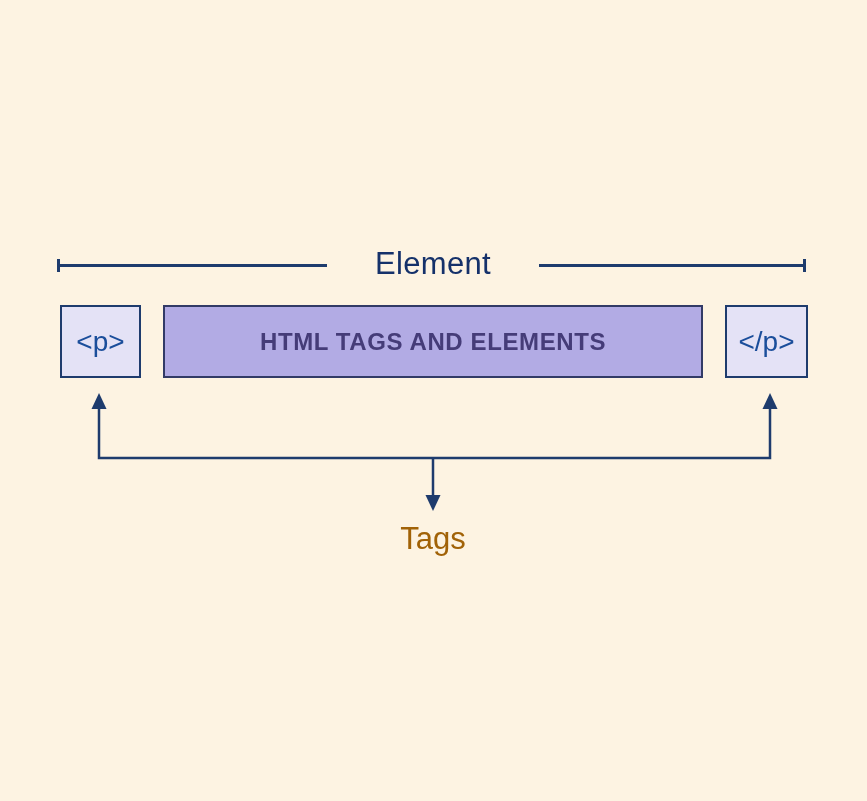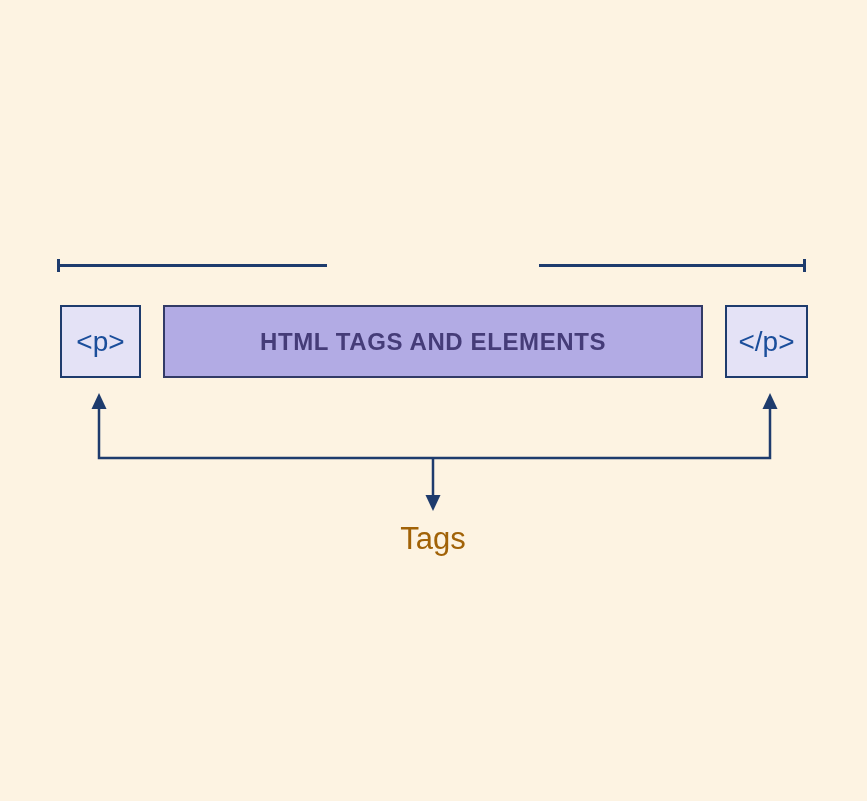--- a/index.html
+++ b/index.html
@@ -94,20 +94,21 @@
     color: #a16207;
   }
 </style>
 </head>
 <body>
 
 <div class="canvas">
 
   <div class="bracket-tick left"></div>
   <div class="bracket-line left"></div>
+  <div class="element-label">Element</div>
   <div class="bracket-line right"></div>
   <div class="bracket-tick right"></div>
 
   <div class="box tag-box open">
     <span>&lt;p&gt;</span>
   </div>
   <div class="box content-box">
     <span>HTML TAGS AND ELEMENTS</span>
   </div>
   <div class="box tag-box close">

